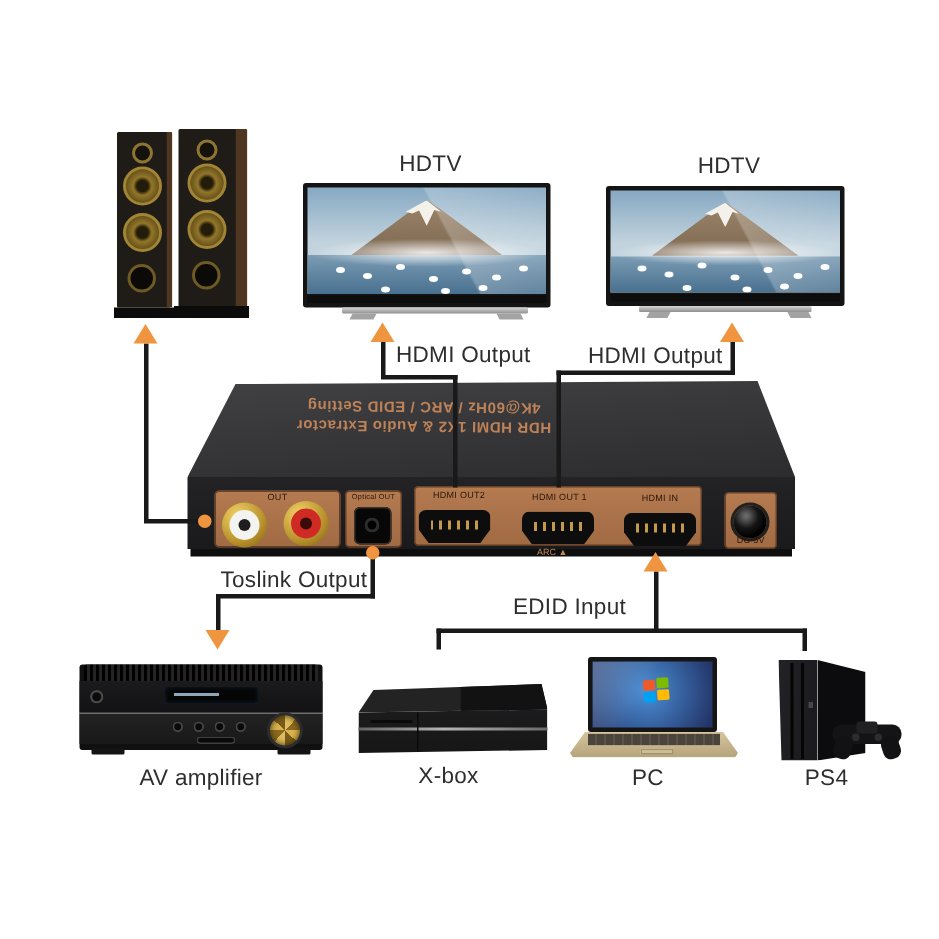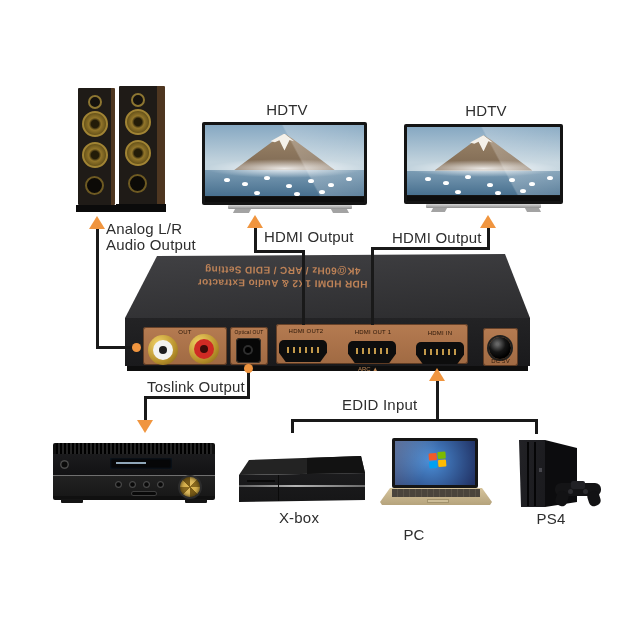--- a/index.html
+++ b/index.html
@@ -147,30 +147,27 @@
       <div class="haze"></div>
         <div class="swans"></div>
         <div class="sheen"></div>
     </div>
     <div class="chin"></div>
   </div>
   <div class="stand" style="left:426px;top:204px;width:115px;"></div>
   <div class="foot" style="left:432px;top:208px;width:14px;transform:skewX(-28deg);"></div>
   <div class="foot" style="left:526px;top:208px;width:14px;transform:skewX(28deg);"></div>
 
-  <div class="lbl" style="left:106px;top:221px;">
-    <div>Analog L/R</div>
-    <div>Audio Output</div>
-  </div>
   <div class="lbl" style="left:264px;top:229px;">HDMI Output</div>
   <div class="lbl" style="left:392px;top:230px;">HDMI Output</div>
   <div class="lbl" style="left:147px;top:379px;">Toslink Output</div>
   <div class="lbl" style="left:342px;top:397px;">EDID Input</div>
+  <div class="lbl ctr" style="left:70px;top:511px;width:128px;">AV amplifier</div>
   <div class="lbl ctr" style="left:264px;top:510px;width:70px;">X-box</div>
-  <div class="lbl ctr" style="left:384px;top:511px;width:60px;margin-top:16px;">PC</div>
+  <div class="lbl ctr" style="left:402px;top:511px;width:60px;">PC</div>
   <div class="lbl ctr" style="left:521px;top:511px;width:60px;">PS4</div>
 
   <div class="ln" style="left:96px;top:229px;width:3px;height:119px;"></div>
   <div class="ln" style="left:96px;top:346px;width:41px;height:3px;"></div>
   <div class="arr-up" style="left:89px;top:216px;"></div>
   <div class="dot" style="left:132px;top:343px;"></div>
 
   <div class="ln" style="left:254px;top:228px;width:3px;height:24px;"></div>
   <div class="ln" style="left:254px;top:250px;width:51px;height:3px;"></div>
   <div class="ln" style="left:302px;top:250px;width:3px;height:75px;"></div>

